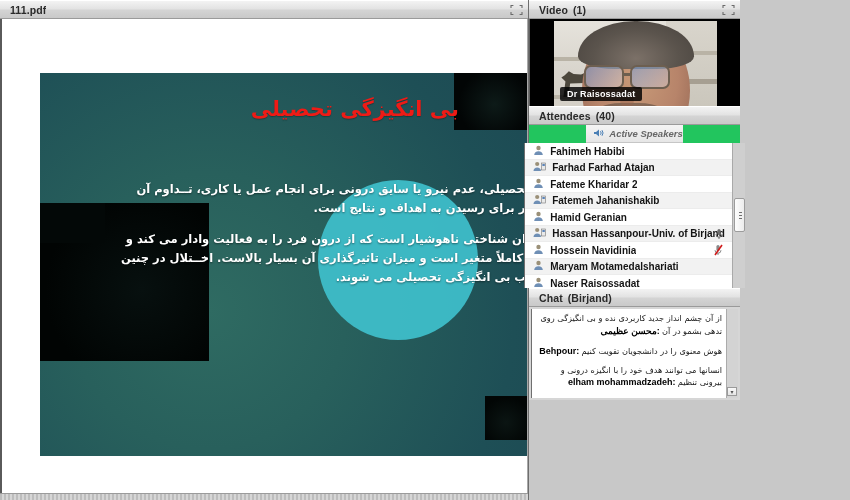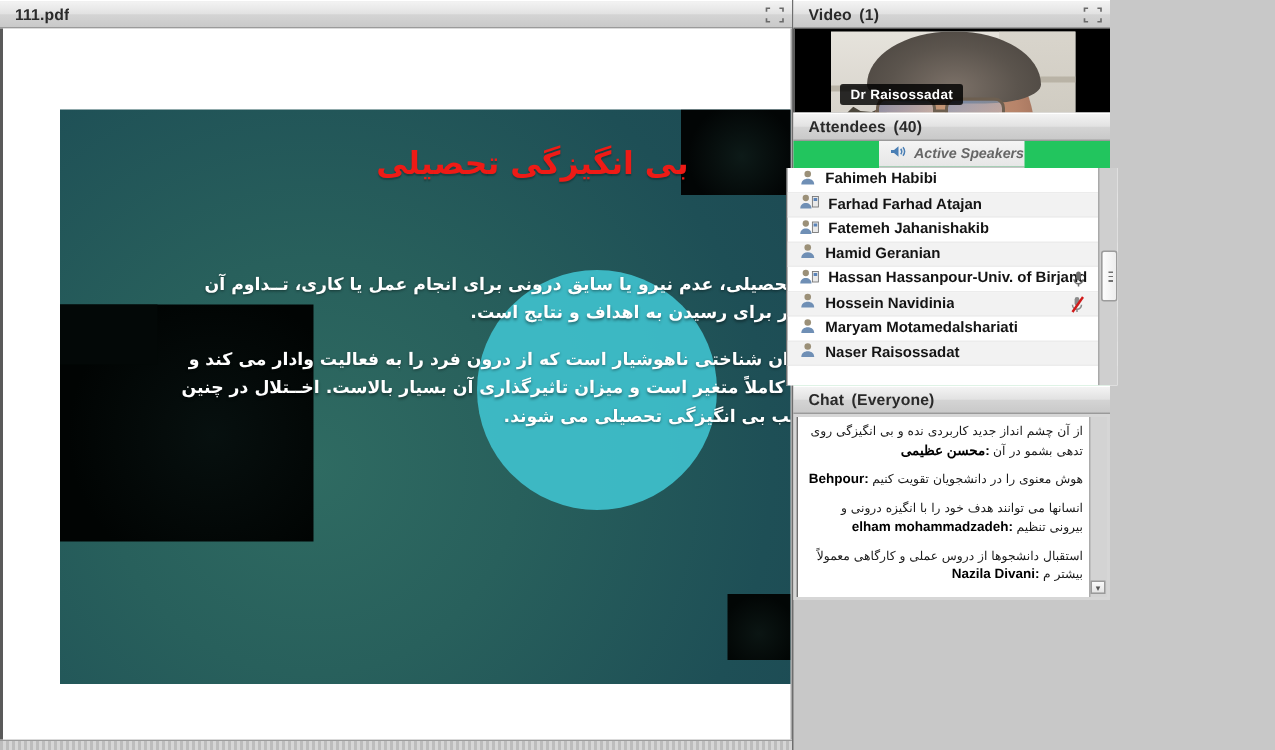--- a/index.html
+++ b/index.html
@@ -345,20 +345,27 @@
         <div class="att-row">
           <span><svg width="13" height="11" viewBox="0 0 13 11">
                 <circle cx="4.2" cy="3" r="2.1" fill="#9b9078"></circle>
                 <path d="M0.5 10c0-2.3 1.7-3.6 3.7-3.6S8 7.7 8 10z" fill="#6f8fb5"></path>
                 <rect x="8.6" y="2" width="4" height="7" fill="#e9e9e9" stroke="#777" stroke-width=".6"></rect>
                 <rect x="9.4" y="3" width="2.4" height="2" fill="#5a83b8"></rect>
               </svg></span>
           <span class="att-name">Farhad Farhad Atajan</span>
         </div>
 
+        <div class="att-row">
+          <span><svg width="11" height="11" viewBox="0 0 11 11">
+                <circle cx="5.5" cy="3" r="2.2" fill="#9b9078"></circle>
+                <path d="M1.2 10c0-2.4 1.9-3.8 4.3-3.8S9.8 7.6 9.8 10z" fill="#6f8fb5"></path>
+              </svg></span>
+          <span class="att-name">Fateme Kharidar 2</span>
+        </div>
 
         <div class="att-row">
           <span><svg width="13" height="11" viewBox="0 0 13 11">
                 <circle cx="4.2" cy="3" r="2.1" fill="#9b9078"></circle>
                 <path d="M0.5 10c0-2.3 1.7-3.6 3.7-3.6S8 7.7 8 10z" fill="#6f8fb5"></path>
                 <rect x="8.6" y="2" width="4" height="7" fill="#e9e9e9" stroke="#777" stroke-width=".6"></rect>
                 <rect x="9.4" y="3" width="2.4" height="2" fill="#5a83b8"></rect>
               </svg></span>
           <span class="att-name">Fatemeh Jahanishakib</span>
         </div>
@@ -418,21 +425,21 @@
 
         <div class="vscroll">
           <div class="vthumb"></div>
         </div>
       </div>
     </div>
 
     <div class="panel-header">
       <div class="hdr-left">
         <span class="title">Chat</span>
-        <span class="title count">(Everyone)</span>
+        <span class="title count">(Birjand)</span>
       </div>
     </div>
 
     <div class="chat-pane">
       <div class="chat-body">
 
         <div class="chat-msg">
           <span class="chat-text">از آن چشم انداز جدید کاربردی نده و بی انگیزگی روی تدهی بشمو در آن</span>
           <span class="chat-sender">محسن عظیمی:</span>
         </div>
@@ -440,24 +447,20 @@
         <div class="chat-msg">
           <span class="chat-text">هوش معنوی را در دانشجویان تقویت کنیم</span>
           <span class="chat-sender">Behpour:</span>
         </div>
 
         <div class="chat-msg">
           <span class="chat-text">انسانها می توانند هدف خود را با انگیزه درونی و بیرونی تنظیم</span>
           <span class="chat-sender">elham mohammadzadeh:</span>
         </div>
 
-        <div class="chat-msg">
-          <span class="chat-text">استقبال دانشجوها از دروس عملی و کارگاهی معمولاً بیشتر م</span>
-          <span class="chat-sender">Nazila Divani:</span>
-        </div>
 
         <div class="chat-scroll">
           <div class="chat-thumb-btn">▾</div>
         </div>
       </div>
     </div>
 
   </div>
 </div>
 

